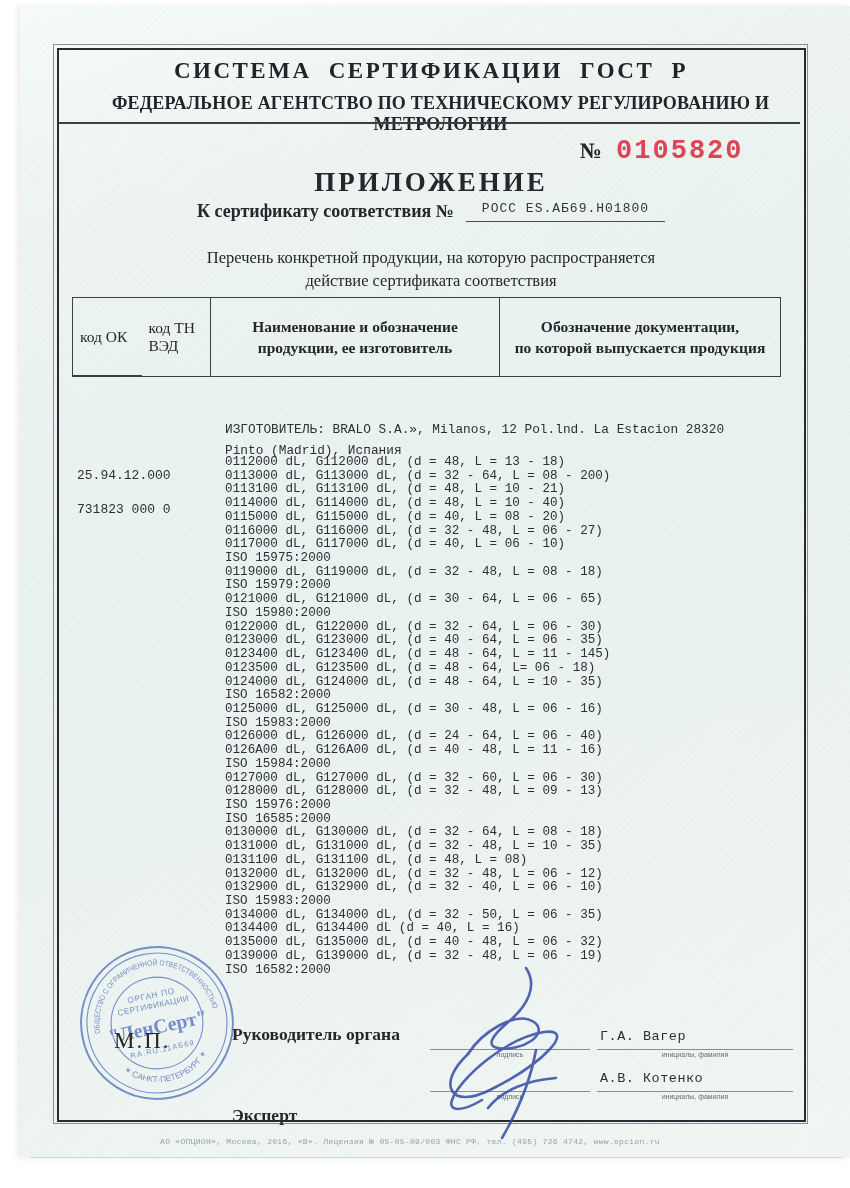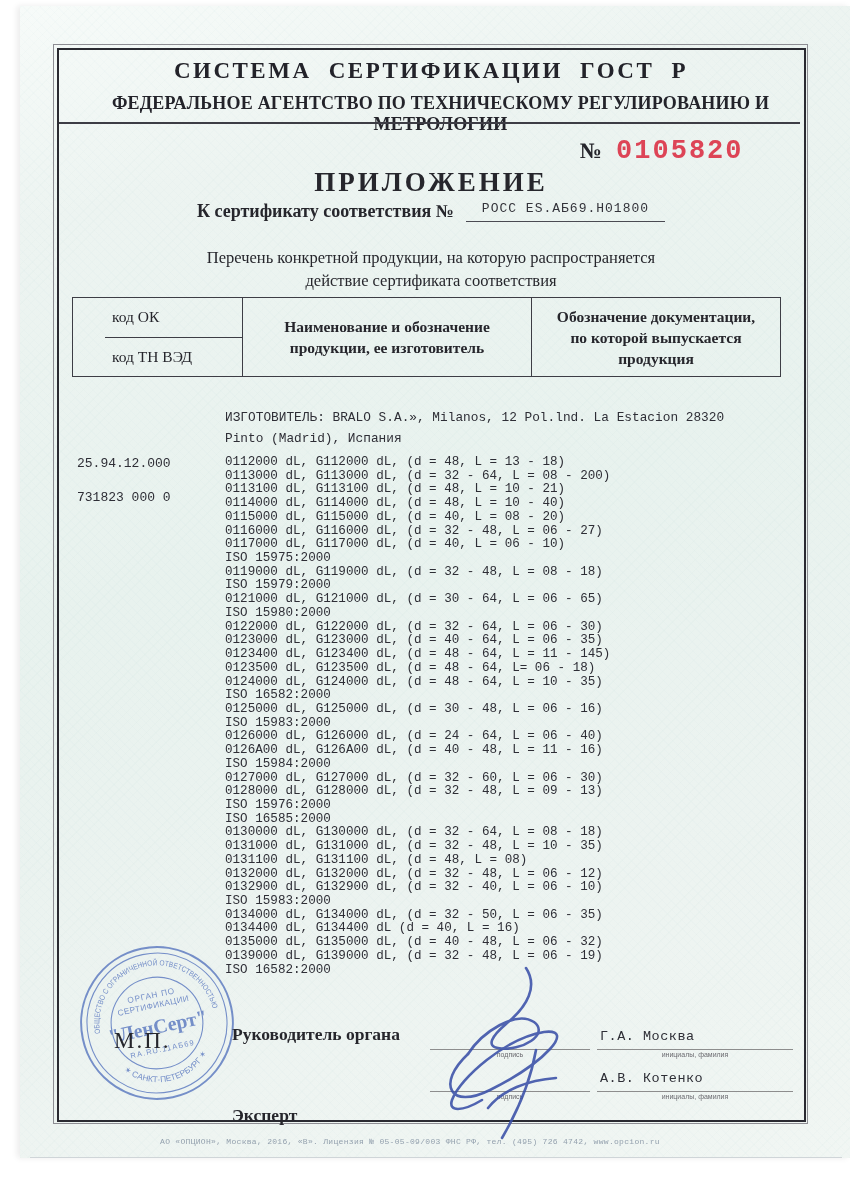--- a/index.html
+++ b/index.html
@@ -36,31 +36,31 @@
              justify-content:center;align-items:flex-end;}
   .cert-line .lbl{font-size:18px;font-weight:700;color:#26262c;}
   .cert-line .val{font-family:"Liberation Mono","DejaVu Sans Mono",monospace;font-size:13px;
                   color:#33333a;border-bottom:1.5px solid #4a4a52;padding:0 16px 5px;margin-left:12px;
                   letter-spacing:1px;}
   .subtitle{position:absolute;left:60px;right:48px;top:246px;text-align:center;
             font-size:16.5px;font-weight:400;line-height:23px;color:#26262c;white-space:pre-line;}
 
   .ptable{position:absolute;left:72px;top:297px;width:709px;height:80px;
           border:1.5px solid #3d3d45;display:flex;box-sizing:border-box;}
-  .ptable .t-left{width:137px;border-right:1.5px solid #3d3d45;display:flex;flex-direction:column;margin-left:32px;}
+  .ptable .t-left{width:137px;border-right:1.5px solid #3d3d45;display:flex;flex-direction:row;}
   .ptable .t-left .cell{flex:1;display:flex;align-items:center;padding-left:7px;
                         font-size:15.5px;color:#26262c;}
   .ptable .t-left .cell:first-child{border-bottom:1px solid #3d3d45;}
   .ptable .t-mid{width:288px;border-right:1.5px solid #3d3d45;display:flex;align-items:center;
                  justify-content:center;text-align:center;font-size:15.5px;font-weight:700;
                  line-height:21px;color:#26262c;white-space:pre-line;}
   .ptable .t-right{flex:1;display:flex;align-items:center;justify-content:center;text-align:center;
                    font-size:15.5px;font-weight:700;line-height:21px;color:#26262c;white-space:pre-line;}
 
-  .mono{font-family:"Liberation Mono","DejaVu Sans Mono",monospace;color:#2e2e36;}
+  .mono{font-family:"Liberation Mono","DejaVu Sans Mono",monospace;color:#2e2e36;margin-top:12px;}
   .mfr{position:absolute;left:225px;top:407px;width:570px;font-size:12.8px;line-height:21px;
        white-space:pre-line;}
   .code-ok{position:absolute;left:77px;top:456px;font-size:13px;}
   .code-tnved{position:absolute;left:77px;top:490px;font-size:13px;}
   .products{position:absolute;left:225px;top:456px;}
   .p-line{font-family:"Liberation Mono","DejaVu Sans Mono",monospace;font-size:12.6px;
           line-height:13.72px;white-space:pre;color:#2e2e36;}
 
   .stamp{position:absolute;left:74px;top:944px;width:166px;height:158px;opacity:.82;}
   .mp{position:absolute;left:114px;top:1028px;font-size:23px;letter-spacing:2px;color:#26262c;}
@@ -180,21 +180,21 @@
     <text x="100" y="137" text-anchor="middle" font-family="Liberation Sans, sans-serif" font-size="9.5" letter-spacing="1.5" fill="#5b79c0" stroke="none">RA.RU.11АБ69</text>
   </g>
 </svg>
 
 <div class="mp">М.П.</div>
 
 <div class="sig-role" style="left:232px;top:1024px">Руководитель органа</div>
 <div class="sig-line" style="left:430px;top:1049px;width:160px">
   <div class="cap">подпись</div>
 </div>
-<div class="sig-name" style="left:600px;top:1029px">Г.А. Москва</div>
+<div class="sig-name" style="left:600px;top:1029px">Г.А. Вагер</div>
 <div class="sig-line" style="left:597px;top:1049px;width:196px">
   <div class="cap">инициалы, фамилия</div>
 </div>
 
 <div class="sig-role" style="left:232px;top:1105px">Эксперт</div>
 <div class="sig-line" style="left:430px;top:1091px;width:160px">
   <div class="cap">подпись</div>
 </div>
 <div class="sig-name" style="left:600px;top:1071px">А.В. Котенко</div>
 <div class="sig-line" style="left:597px;top:1091px;width:196px">

